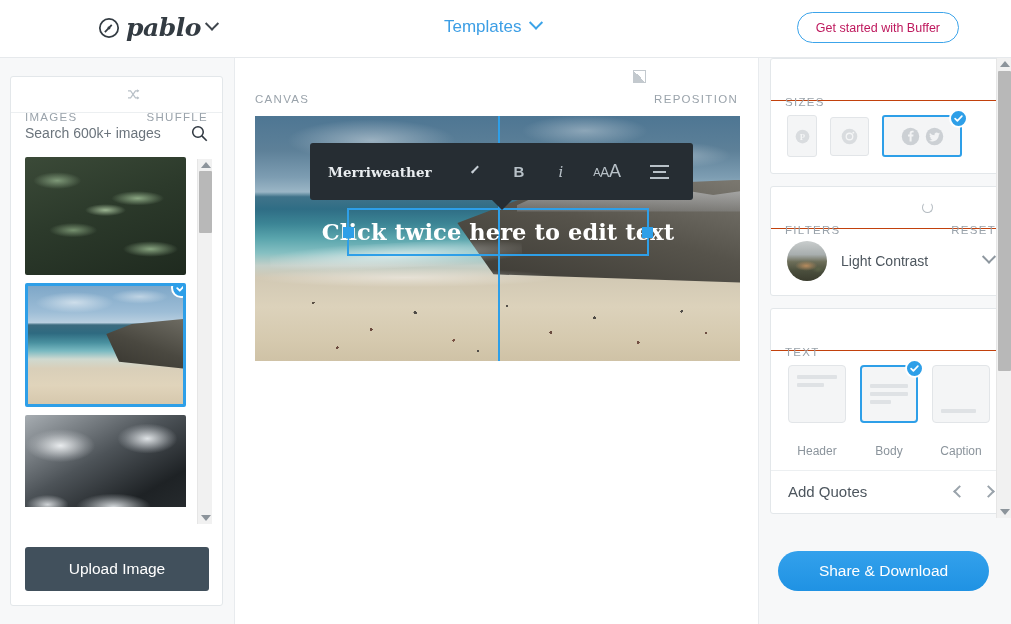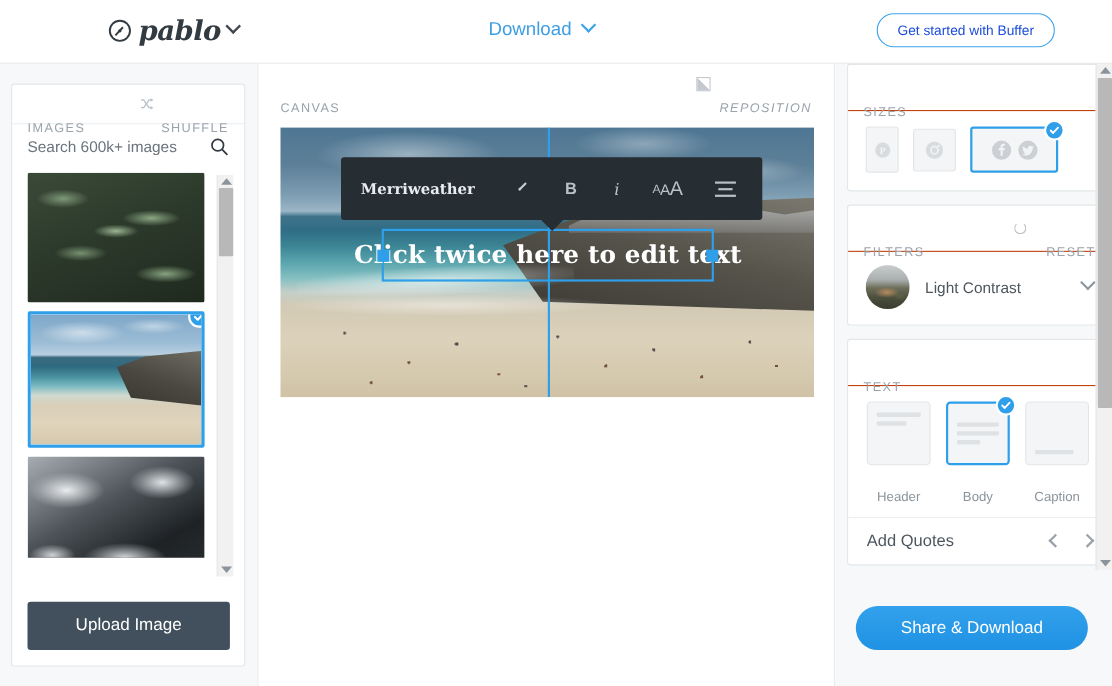--- a/index.html
+++ b/index.html
@@ -39,21 +39,21 @@
 
   .templates {
     position: absolute; left: 444px; top: 17px;
     display: flex; align-items: center; gap: 10px;
     color: #3c9ee5; font-size: 17px; cursor: pointer;
   }
   .buffer-btn {
     position: absolute; right: 52px; top: 12px;
     height: 31px; padding: 0 18px;
     border: 1px solid #3ca4ea; border-radius: 16px;
-    background: #fff; color: #1d4ed8; font-size: 12.5px;
+    background: #fff; color: #be185d; font-size: 12.5px;
     display: flex; align-items: center; cursor: pointer;
   }
 
   
   .left-panel {
     position: absolute; left: 10px; top: 76px;
     width: 213px; height: 530px;
     background: #fff; border: 1px solid #e3e7ea; border-radius: 3px;
   }
   .panel-head {
@@ -168,21 +168,21 @@
   
   .center {
     position: absolute; left: 234px; top: 58px;
     width: 525px; height: 566px;
     background: #fff; border-left: 1px solid #e8ebee; border-right: 1px solid #e8ebee;
   }
   .canvas-head {
     height: 37px; display: flex; align-items: center;
     justify-content: space-between; padding: 0 20px;
   }
-  .reposition { display: flex; align-items: center; gap: 8px; cursor: pointer; font-style: italic; }
+  .reposition { display: flex; align-items: center; gap: 8px; cursor: pointer; }
   .repos-icon {
     width: 13px; height: 13px; border: 1.5px solid #c3c9ce;
     position: relative; background: #fff;
   }
   .repos-icon::after {
     content: ""; position: absolute; inset: 0;
     background: linear-gradient(45deg, #c3c9ce 50%, transparent 50%);
   }
 
   .canvas {
@@ -427,21 +427,21 @@
     <svg class="logo-mark" viewBox="0 0 24 24">
       <circle cx="12" cy="12" r="10" fill="none" stroke="#333b42" stroke-width="1.9"></circle>
       <line x1="7.5" y1="16.5" x2="15" y2="8.5" stroke="#333b42" stroke-width="1.9"></line>
       <circle cx="12" cy="12" r="1.6" fill="#333b42"></circle>
     </svg>
     <span class="logo-text">pablo</span>
     <span class="chev dark"></span>
   </div>
 
   <div class="templates">
-    <span>Download</span>
+    <span>Templates</span>
     <span class="chev blue"></span>
   </div>
 
   <div class="buffer-btn">Get started with Buffer</div>
 </div>
 
 <div class="left-panel">
   <div class="panel-head">
     <span class="panel-label">IMAGES</span>
     <span class="shuffle">

